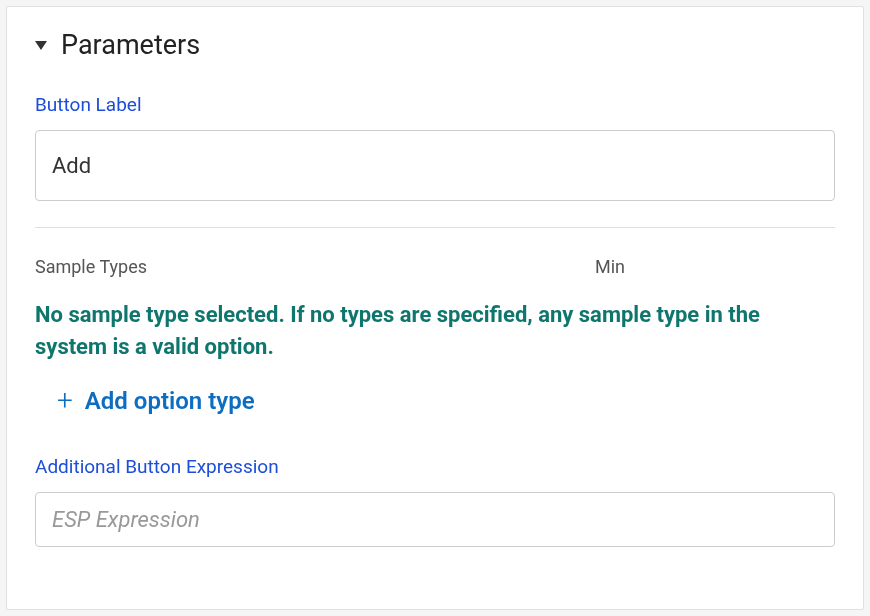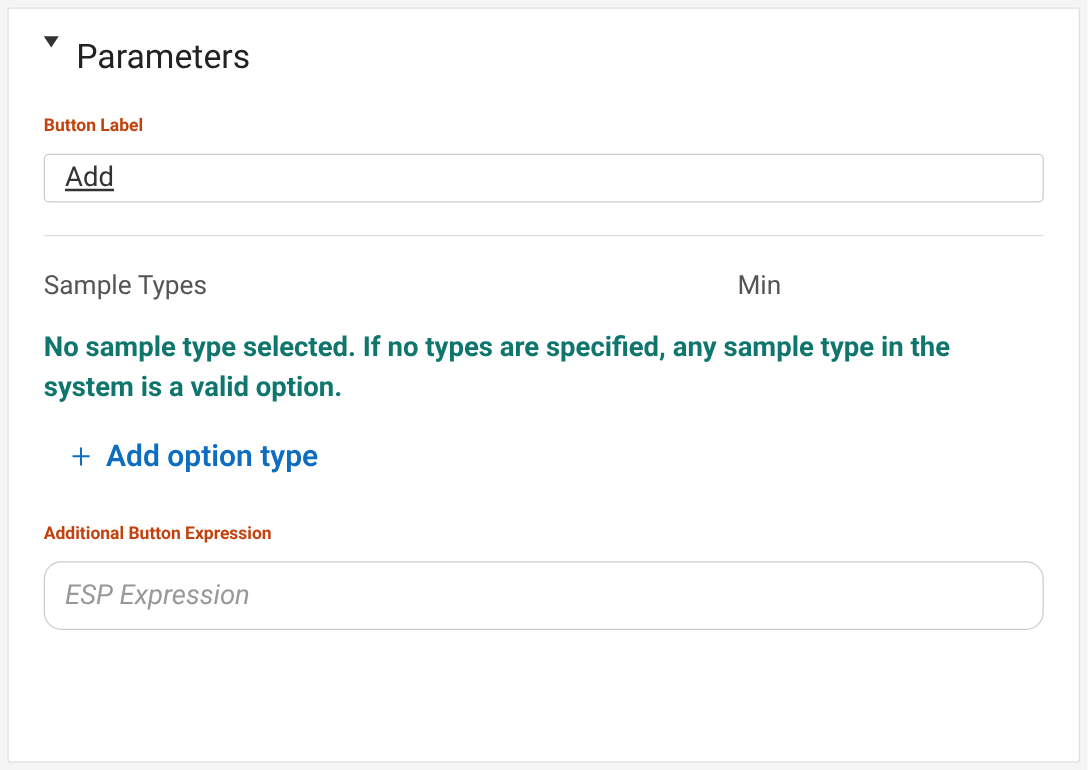--- a/index.html
+++ b/index.html
@@ -16,63 +16,63 @@
     }
     .panel {
       background: #ffffff;
       border: 1px solid #e0e0e0;
       border-radius: 2px;
       padding: 22px 28px 28px 28px;
       height: 100%;
     }
     .section-header {
       display: flex;
+      align-items: center;
       gap: 14px;
       margin-bottom: 32px;
     }
     .caret-icon {
       width: 0;
       height: 0;
       border-left: 6px solid transparent;
       border-right: 6px solid transparent;
       border-top: 9px solid #333;
     }
     .section-title {
       font-size: 27px;
       font-weight: 400;
       color: #222;
     }
     .field-label {
-      font-size: 14px;
-      font-weight: 700;
-      color: #c2410c;
+      font-size: 19px;
+      font-weight: 400;
+      color: #1d4ed8;
       margin-bottom: 14px;
     }
     .text-input {
       width: 100%;
-      padding: 6px 16px;
+      padding: 22px 16px;
       font-size: 22px;
       color: #333;
       border: 1px solid #ccc;
       border-radius: 4px;
       font-family: inherit;
-      text-decoration: underline;
     }
     .text-input::placeholder {
       color: #999;
       font-style: italic;
     }
     .divider {
       border: none;
       border-top: 1px solid #e0e0e0;
       margin: 26px 0 28px 0;
     }
     .columns-header {
       display: flex;
-      font-size: 21px;
+      font-size: 18px;
       color: #555;
       margin-bottom: 22px;
     }
     .col-sample-types {
       flex: 0 0 400px;
     }
     .col-min {
       flex: 0 0 190px;
       text-align: right;
     }
@@ -102,21 +102,21 @@
       font-size: 28px;
       font-weight: 300;
       line-height: 1;
     }
     .expression-input {
       width: 100%;
       padding: 14px 16px;
       font-size: 22px;
       color: #333;
       border: 1px solid #ccc;
-      border-radius: 14px;
+      border-radius: 4px;
       font-family: inherit;
     }
     .expression-input::placeholder {
       color: #999;
       font-style: italic;
     }
     .field-group {
       margin-bottom: 0;
     }
   </style>

